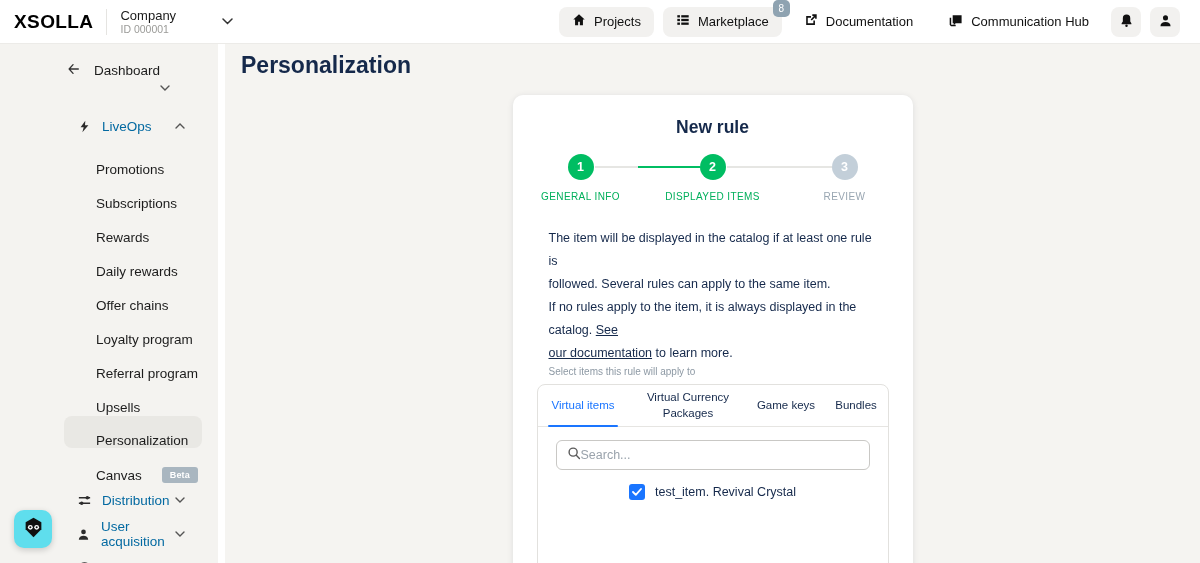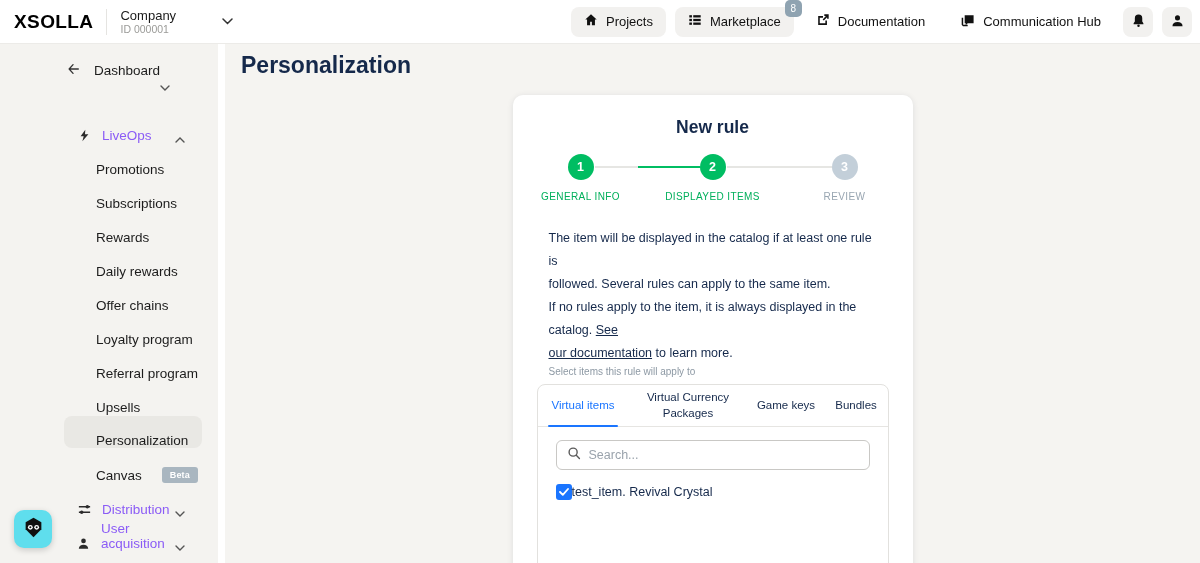--- a/index.html
+++ b/index.html
@@ -3,21 +3,21 @@
 <meta charset="utf-8">
 <style>
   * { margin:0; padding:0; box-sizing:border-box; }
   html,body { width:1200px; height:563px; overflow:hidden; background:#fff; }
   body { font-family:"Liberation Sans", sans-serif; }
   .app { position:relative; width:1200px; height:563px; background:#fff; }
 
   
   .hdr { position:absolute; top:0; left:0; right:0; height:44px; background:#fff;
          border-bottom:1px solid #ECEBE8; display:flex; align-items:center;
-         padding:0 8px 0 14px; z-index:6; }
+         padding:0 20px 0 14px; z-index:6; }
   .logo { font-size:19px; font-weight:800; letter-spacing:.4px; color:#000; }
   .hdr-divider { width:1px; height:26px; background:#E5E4E1; margin:0 13px; }
   .company { cursor:pointer; }
   .company-name { font-size:13px; color:#1a1a1a; font-weight:500; line-height:15px; }
   .company-id { font-size:10.5px; color:#9B9B98; line-height:13px; }
   .company-chevron { margin-left:46px; display:flex; cursor:pointer; }
   .hnav { margin-left:auto; display:flex; align-items:center; gap:9px; }
   .hbtn { display:flex; align-items:center; gap:8px; height:30px; padding:0 13px;
           background:#F2F1EF; border:none; border-radius:8px; font-size:13px;
           font-weight:500; color:#111; font-family:inherit; position:relative; cursor:pointer; }
@@ -27,22 +27,22 @@
             display:flex; align-items:center; justify-content:center; padding:0 4px; }
   .icon-btn { width:30px; height:30px; padding:0; justify-content:center; gap:0; }
 
   
   .side { position:absolute; top:44px; left:0; width:218px; bottom:0;
           background:#F4F3F0; overflow:hidden; z-index:2;padding-left:48px; }
   .side-back { display:flex; align-items:center; gap:13px; margin:14px 0 0 18px;
                height:24px; font-size:13.5px; color:#1c1c1c; cursor:pointer; }
   .chev-frag { height:18px; position:relative; }
   .chev-frag svg { position:absolute; left:112px; top:3px; }
-  .side-group { display:flex; align-items:flex-end; height:34px; padding-left:28px;
-                font-size:13.5px; color:#8b5cf6; cursor:pointer; }
+  .side-group { display:flex; align-items:center; height:34px; padding-left:28px;
+                font-size:13.5px; color:#0369a1; cursor:pointer; }
   .side-group.first { margin-top:9px; }
   .gi { width:16px; margin-right:10px; display:flex; justify-content:center; }
   .gchev { margin-left:auto; margin-right:33px; display:flex; }
   .side-sub { display:flex; align-items:flex-end; height:34px; padding-left:48px;
               font-size:13.5px; color:#1c1c1c; cursor:pointer; }
   .side-sub.sel { background:#E9E8E4; border-radius:8px; margin:1px 16px;
                   padding-left:32px; height:32px; }
   .beta { margin-left:auto; margin-right:20px; background:#A9B6C0; color:#fff;
           font-size:9px; font-weight:600; padding:3px 8px; border-radius:3px;
           letter-spacing:.2px; }
@@ -79,27 +79,27 @@
   .panel { margin:7px -12px 0; border:1px solid #E2E1DE; border-radius:8px;
            background:#fff; height:240px; }
   .tabs { display:flex; height:42px; border-bottom:1px solid #E6E5E2; }
   .tab { position:relative; text-align:center; font-size:11.5px; line-height:1.35;
          color:#15294B; font-weight:500; display:flex; align-items:center;
          justify-content:center; cursor:pointer; padding:0 4px; }
   .t0 { flex:0 0 26%;text-align:center; } .t1 { flex:0 0 34%; } .t2 { flex:0 0 22%; } .t3 { flex:0 0 18%; }
   .tab.active { color:#1A75FF; }
   .tab.active::after { content:""; position:absolute; left:12%; right:12%; bottom:-1px;
                        height:2px; background:#1A75FF; border-radius:1px; }
-  .searchbox { display:flex; align-items:center; gap:8px; margin:13px 18px 0;
+  .searchbox { display:flex; align-items:center; gap:0; margin:13px 18px 0;
                height:30px; border:1px solid #C9C8C5; border-radius:6px; padding:0 10px;
                background:#fff; }
   .searchbox input { border:none; outline:none; flex:1; font-size:12.5px; color:#333;
                      font-family:inherit; background:transparent; }
   .searchbox input::placeholder { color:#9AA3AC; }
-  .item-row { display:flex; align-items:center; margin:14px 18px 0; cursor:pointer; }
+  .item-row { display:flex; align-items:center; gap:10px; margin:14px 18px 0; cursor:pointer;justify-content:center; }
   .cbx { width:16px; height:16px; border-radius:3px; background:#1A75FF;
          display:flex; align-items:center; justify-content:center; flex:0 0 16px; }
   .item-label { font-size:12.5px; color:#15294B; }
 </style>
 </head>
 <body>
 
 <div class="app">
 
   <header class="hdr">

